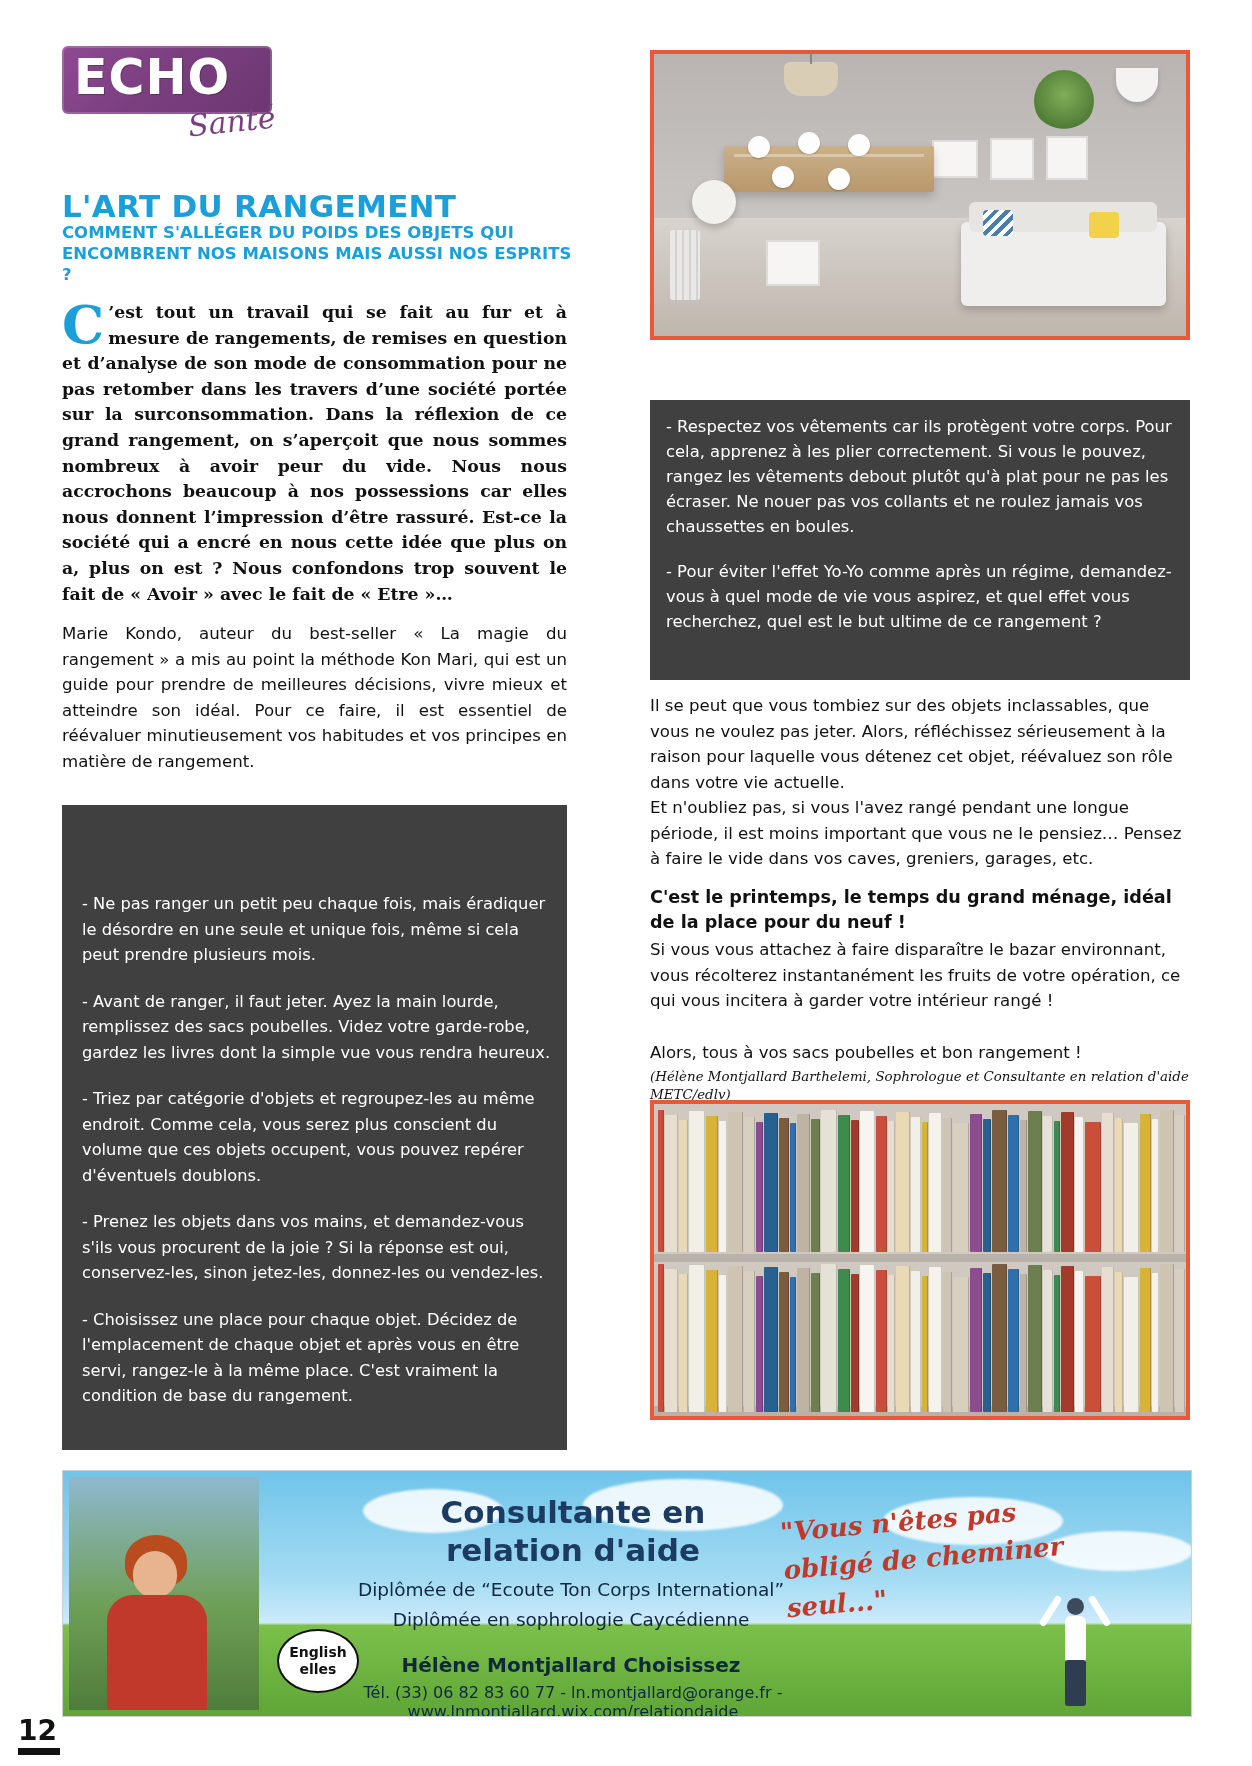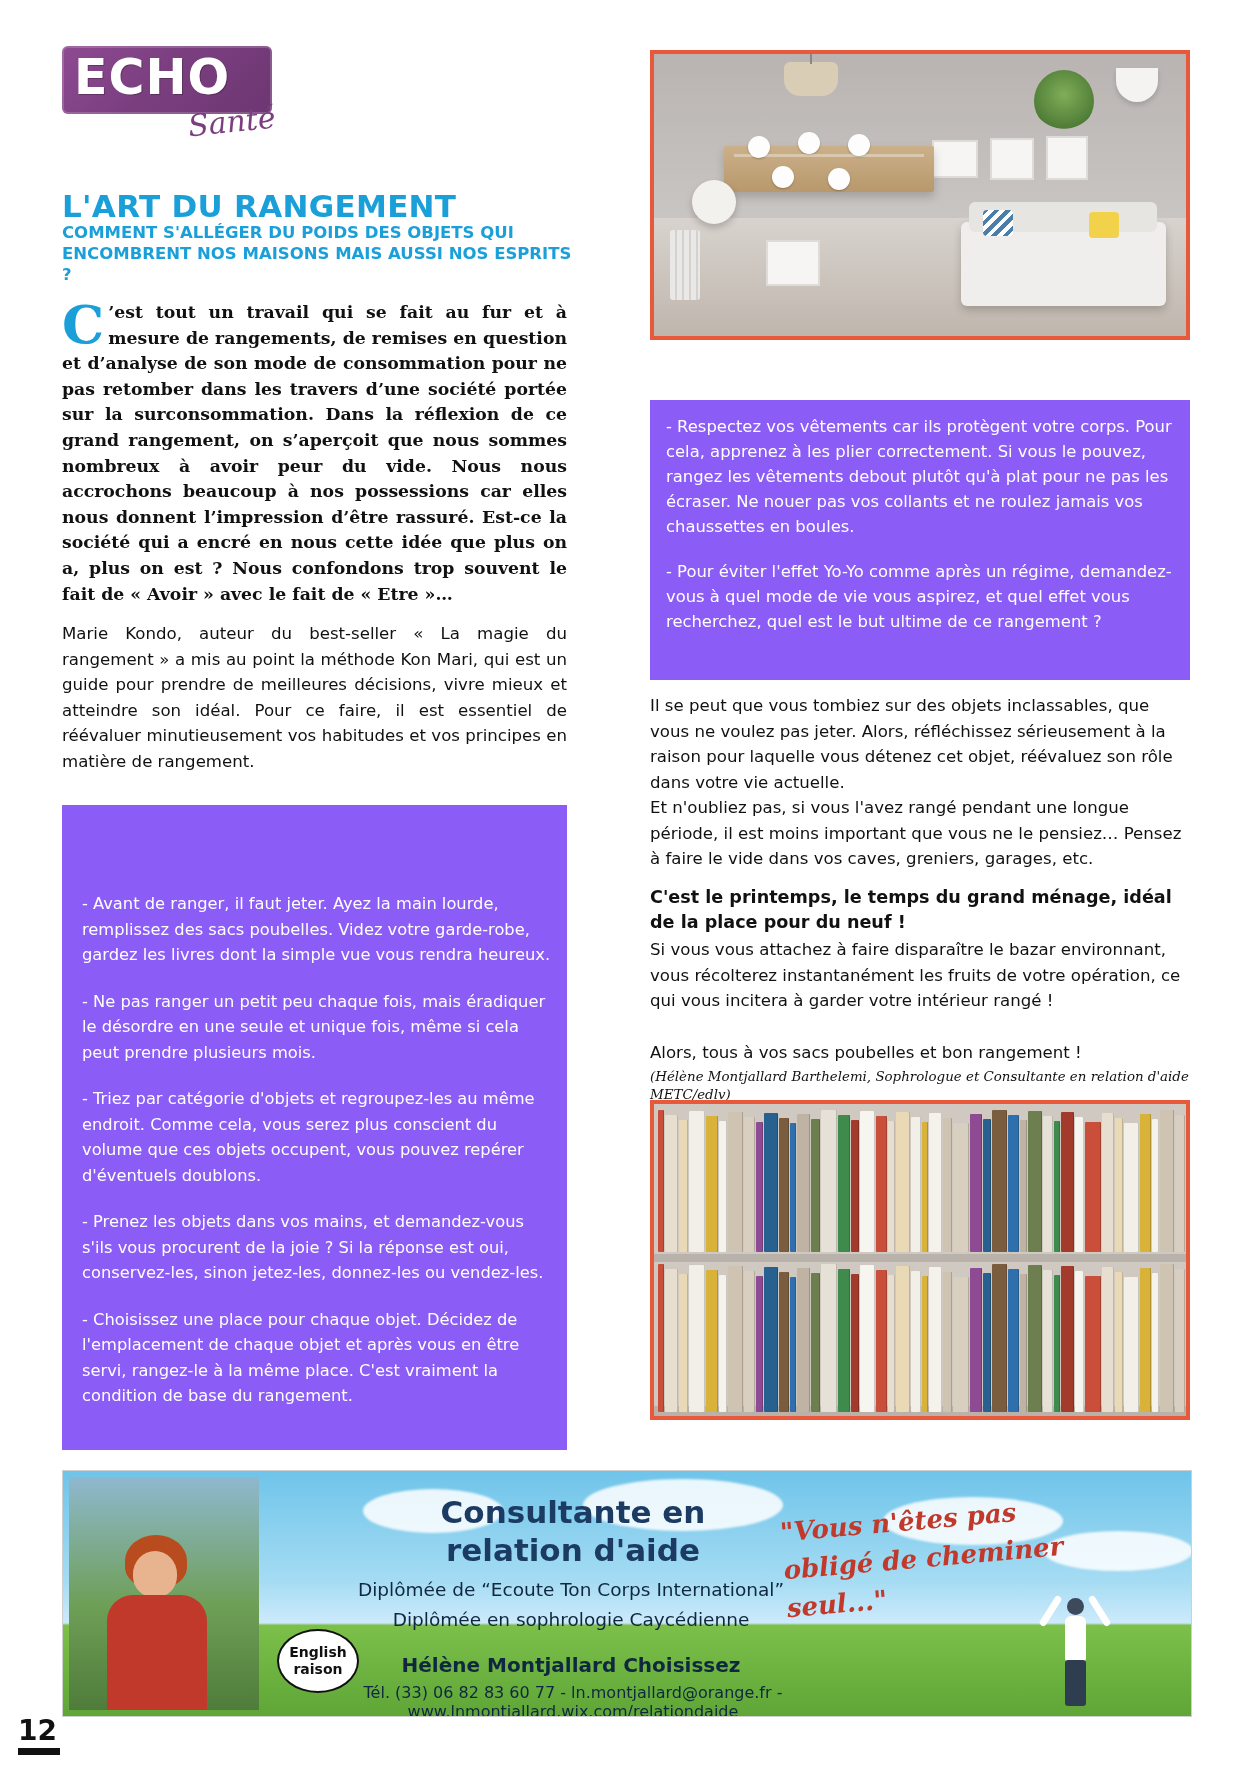--- a/index.html
+++ b/index.html
@@ -116,21 +116,21 @@
     font-family: "DejaVu Sans", sans-serif;
     font-size: 16.6px;
     line-height: 25.5px;
     color: #111111;
     text-align: justify;
   }
 
   
   .blue-box {
     position: absolute;
-    background: #8b5cf6;
+    background: #404040;
     color: #ffffff;
   }
   #box-precepts {
     left: 62px;
     top: 805px;
     width: 505px;
     height: 645px;
     padding: 0;
   }
   .box-title {
@@ -506,22 +506,22 @@
   <div class="headline">L'ART DU RANGEMENT</div>
   <div class="subhead">COMMENT S'ALLÉGER DU POIDS DES OBJETS QUI ENCOMBRENT NOS MAISONS MAIS AUSSI NOS ESPRITS ?</div>
 
   <div class="intro">
     <span class="dropcap">C</span><span>’est tout un travail qui se fait au fur et à mesure de rangements, de remises en question et d’analyse de son mode de consommation pour ne pas retomber dans les travers d’une société portée sur la surconsommation. Dans la réflexion de ce grand rangement, on s’aperçoit que nous sommes nombreux à avoir peur du vide. Nous nous accrochons beaucoup à nos possessions car elles nous donnent l’impression d’être rassuré. Est-ce la société qui a encré en nous cette idée que plus on a, plus on est ? Nous confondons trop souvent le fait de « Avoir » avec le fait de « Etre »…</span>
   </div>
   <div class="intro-cont">Marie Kondo, auteur du best-seller « La magie du rangement » a mis au point la méthode Kon Mari, qui est un guide pour prendre de meilleures décisions, vivre mieux et atteindre son idéal. Pour ce faire, il est essentiel de réévaluer minutieusement vos habitudes et vos principes en matière de rangement.</div>
 
   <div class="blue-box" id="box-precepts">
     <div class="box-list">
+      <p>- Ne pas ranger un petit peu chaque fois, mais éradiquer le désordre en une seule et unique fois, même si cela peut prendre plusieurs mois.</p>
       <p>- Avant de ranger, il faut jeter. Ayez la main lourde, remplissez des sacs poubelles. Videz votre garde-robe, gardez les livres dont la simple vue vous rendra heureux.</p>
-      <p>- Ne pas ranger un petit peu chaque fois, mais éradiquer le désordre en une seule et unique fois, même si cela peut prendre plusieurs mois.</p>
       <p>- Triez par catégorie d'objets et regroupez-les au même endroit. Comme cela, vous serez plus conscient du volume que ces objets occupent, vous pouvez repérer d'éventuels doublons.</p>
       <p>- Prenez les objets dans vos mains, et demandez-vous s'ils vous procurent de la joie ? Si la réponse est oui, conservez-les, sinon jetez-les, donnez-les ou vendez-les.</p>
       <p>- Choisissez une place pour chaque objet. Décidez de l'emplacement de chaque objet et après vous en être servi, rangez-le à la même place. C'est vraiment la condition de base du rangement.</p>
     </div>
   </div>
 
   <div class="photo" id="photo-room">
     <div class="room-wall"></div>
     <div class="room-floor"></div>
     <div class="room-pendant"></div>
@@ -666,21 +666,21 @@
     <div class="cloud" style="left:980px;top:60px;width:150px;height:40px;"></div>
 
     <div id="ad-photo">
       <div class="ad-person-hair"></div>
       <div class="ad-person-head"></div>
       <div class="ad-person-body"></div>
     </div>
 
     <div class="english-badge">
       <span>English</span>
-      <span>raison</span>
+      <span>elles</span>
     </div>
 
     <div class="ad-title">Consultante en relation d'aide</div>
     <div class="ad-line" id="ad-line1">Diplômée de “Ecoute Ton Corps International”</div>
     <div class="ad-line" id="ad-line2">Diplômée en sophrologie Caycédienne</div>
     <div class="ad-name">Hélène Montjallard Choisissez</div>
     <div class="ad-contact">Tél. (33) 06 82 83 60 77 - ln.montjallard@orange.fr - www.lnmontjallard.wix.com/relationdaide</div>
     <div class="ad-quote">"Vous n'êtes pas obligé de cheminer seul..."</div>
 
     <div class="ad-figure">

